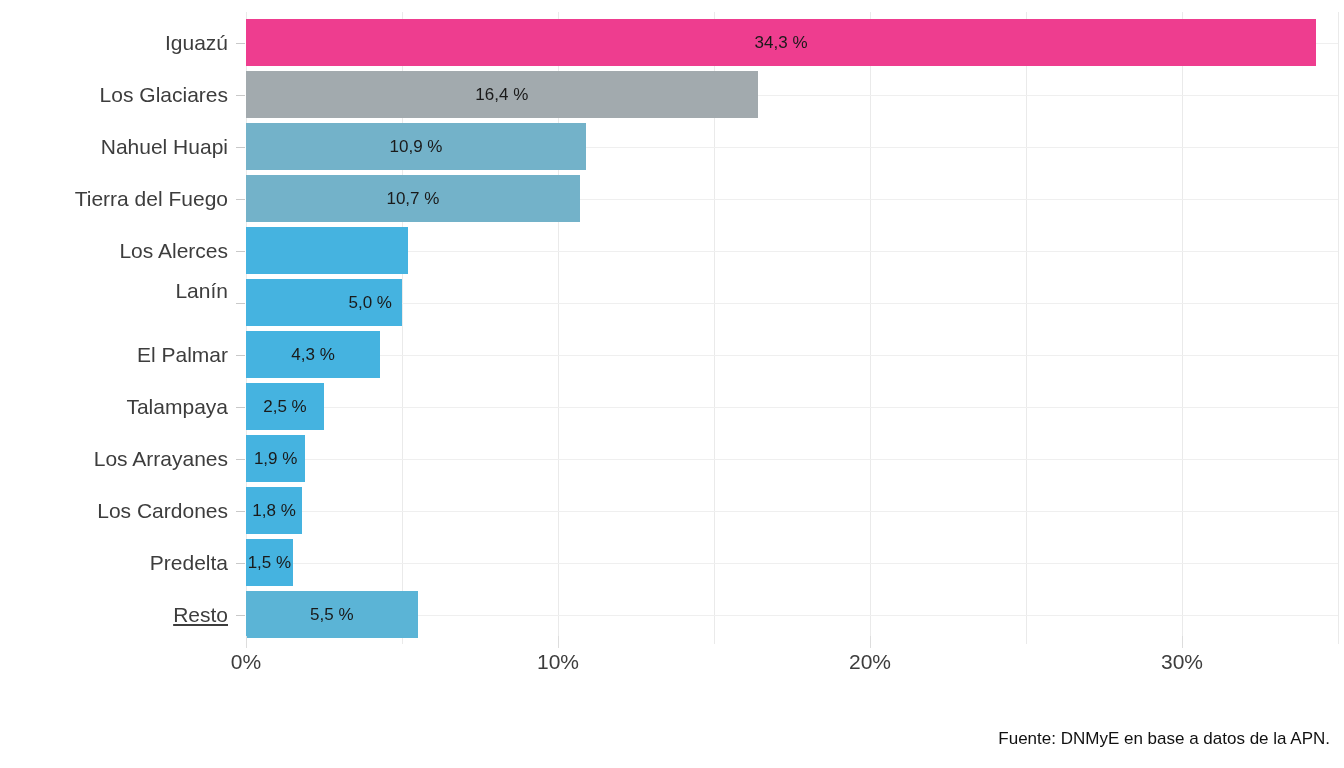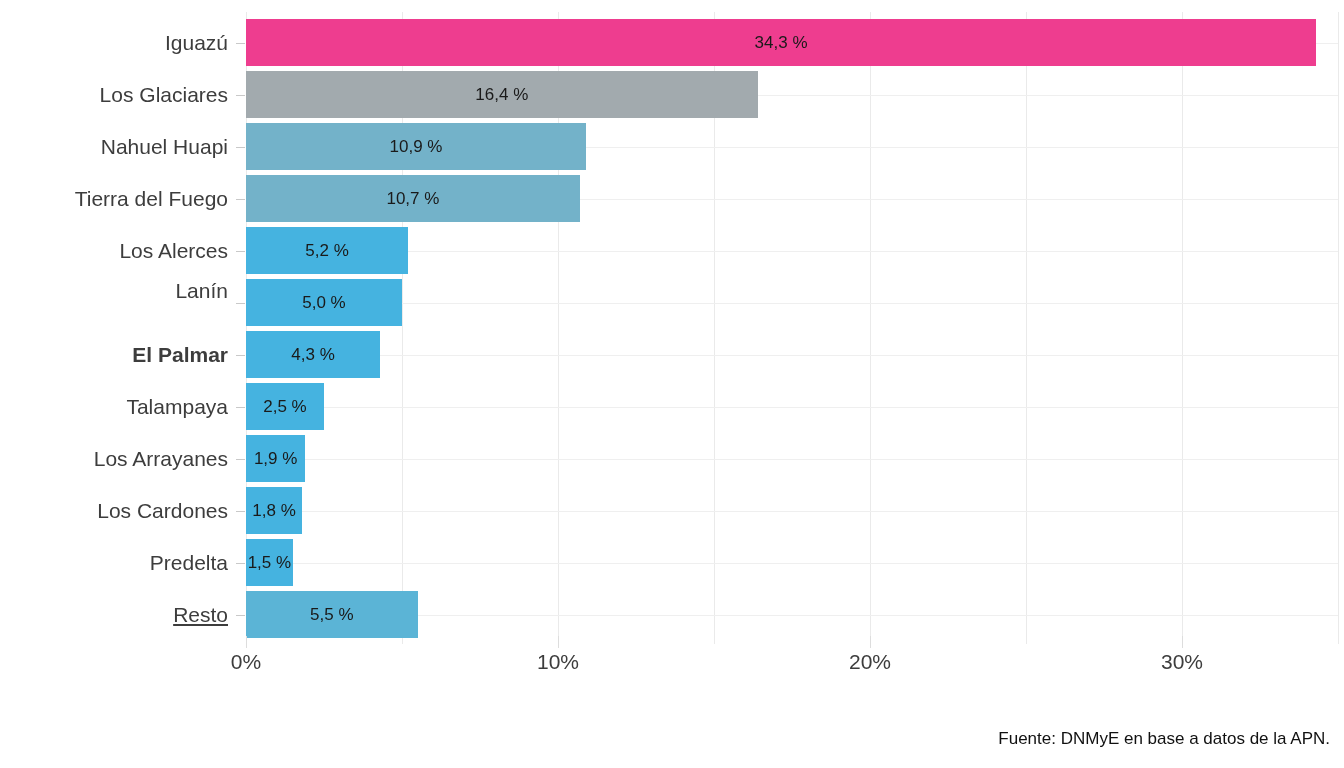--- a/index.html
+++ b/index.html
@@ -149,21 +149,21 @@
       <div class="ylabel" style="top: 59px;">Los Glaciares</div>
       <div class="ytick" style="top: 82.5px;"></div>
       <div class="ylabel" style="top: 111px;">Nahuel Huapi</div>
       <div class="ytick" style="top: 134.5px;"></div>
       <div class="ylabel" style="top: 163px;">Tierra del Fuego</div>
       <div class="ytick" style="top: 186.5px;"></div>
       <div class="ylabel" style="top: 215px;">Los Alerces</div>
       <div class="ytick" style="top: 238.5px;"></div>
       <div class="ylabel" style="top: 255px;">Lanín</div>
       <div class="ytick" style="top: 290.5px;"></div>
-      <div class="ylabel" style="top: 319px; font-weight: bold;">El Palmar</div>
+      <div class="ylabel" style="top: 319px;">El Palmar</div>
       <div class="ytick" style="top: 342.5px;"></div>
       <div class="ylabel" style="top: 371px; text-align: right;">Talampaya</div>
       <div class="ytick" style="top: 394.5px;"></div>
       <div class="ylabel" style="top: 423px;">Los Arrayanes</div>
       <div class="ytick" style="top: 446.5px;"></div>
       <div class="ylabel" style="top: 475px;">Los Cardones</div>
       <div class="ytick" style="top: 498.5px;"></div>
       <div class="ylabel" style="top: 527px;">Predelta</div>
       <div class="ytick" style="top: 550.5px;"></div>
       <div class="ylabel" style="top: 579px; text-decoration: underline;">Resto</div>
@@ -207,25 +207,24 @@
         <div class="row" style="top: 111px;">
           <div class="bar" title="Nahuel Huapi: 10,9 %" style="width: 340.08px; background: rgb(115, 178, 201);"></div>
           <div class="bar-label" style="width: 120px; left: 110.04px;">10,9 %</div>
         </div>
         <div class="row" style="top: 163px;">
           <div class="bar" title="Tierra del Fuego: 10,7 %" style="width: 333.84px; background: rgb(115, 178, 201);"></div>
           <div class="bar-label" style="width: 120px; left: 106.92px;">10,7 %</div>
         </div>
         <div class="row" style="top: 215px;">
           <div class="bar" title="Los Alerces: 5,2 %" style="width: 162.24px; background: rgb(69, 179, 224);"></div>
-          <div class="bar-label" style="width: 120px; left: 21.12px;">5,2 %</div>
         </div>
         <div class="row" style="top: 267px;">
           <div class="bar" title="Lanín: 5,0 %" style="width: 156px; background: rgb(69, 179, 224);"></div>
-          <div class="bar-label" style="width: 120px; left: 18px;">5,0 %</div>
+          <div class="bar-label" style="width: 120px; left: 26px; text-align: right;">5,0 %</div>
         </div>
         <div class="row" style="top: 319px;">
           <div class="bar" title="El Palmar: 4,3 %" style="width: 134.16px; background: rgb(69, 179, 224);"></div>
           <div class="bar-label" style="width: 120px; left: 7.08px;">4,3 %</div>
         </div>
         <div class="row" style="top: 371px;">
           <div class="bar" title="Talampaya: 2,5 %" style="width: 78px; background: rgb(69, 179, 224);"></div>
           <div class="bar-label" style="width: 120px; left: -21px;">2,5 %</div>
         </div>
         <div class="row" style="top: 423px;">

